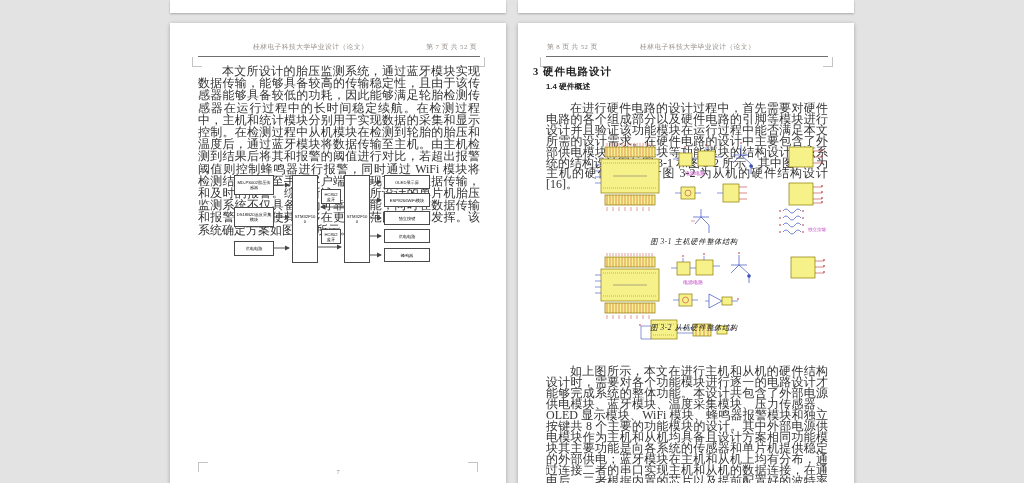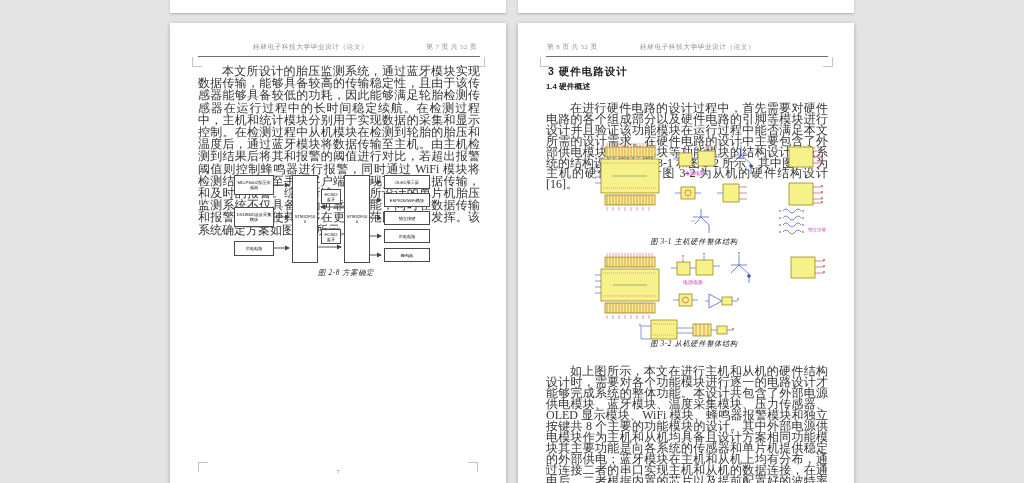--- a/index.html
+++ b/index.html
@@ -40,22 +40,22 @@
 
   
   .para{
     position:absolute;left:28px;width:282px;
     font-size:12px;color:#333;text-align:justify;text-indent:2em;
   }
   .lp-body{top:42px;line-height:12.2px;}
   .rp-para1{top:80px;line-height:10.9px;}
   .rp-para2{top:343px;line-height:11px;}
   .rp-heading{
-    position:absolute;top:42px;left:30px;font-size:10.5px;font-weight:bold;color:#222;
-    font-family:Liberation Sans, sans-serif;letter-spacing:1px;
+    position:absolute;top:42px;left:15px;font-size:10.5px;font-weight:bold;color:#222;
+    font-family:Liberation Serif, serif;letter-spacing:1px;
   }
   .rp-subheading{
     position:absolute;top:58px;left:28px;font-size:7.8px;font-weight:bold;color:#222;
     font-family:"Liberation Sans","DejaVu Sans",sans-serif;
   }
   .fig-caption{
     position:absolute;left:0;right:0;text-align:center;
     font-size:7.3px;font-style:italic;color:#222;letter-spacing:.6px;margin-left:16px;
   }
   .page-num{
@@ -124,21 +124,20 @@
       <div class="dbox" style="left:60px;top:2px;width:26px;height:88px">STM32F100</div>
       <div class="dbox" style="left:89px;top:16px;width:20px;height:15px">HC802蓝牙</div>
       <div class="dbox" style="left:89px;top:56px;width:20px;height:15px">HC802蓝牙</div>
       <div class="dbox" style="left:112px;top:2px;width:26px;height:88px">STM32F100</div>
       <div class="dbox" style="left:152px;top:2px;width:46px;height:14px">OLED显示屏</div>
       <div class="dbox" style="left:152px;top:20px;width:46px;height:14px">ESP8266WiFi模块</div>
       <div class="dbox" style="left:152px;top:38px;width:46px;height:14px">独立按键</div>
       <div class="dbox" style="left:152px;top:56px;width:46px;height:14px">供电电路</div>
       <div class="dbox" style="left:152px;top:75px;width:46px;height:14px">蜂鸣器</div>
     </div>
-    <div class="fig-caption" style="top:245px">图 2-8  方案确定</div>
 
     <div class="page-num">7</div>
   </div>
 
   <div class="page page-right">
     <div class="hdr-info" style="left:29px">第 8 页  共 52 页</div>
     <div class="hdr-title" style="left:122px">桂林电子科技大学毕业设计（论文）</div>
     <div class="hdr-rule"></div>
     <div class="mark m-tl" style="left:22px;top:34px"></div>
     <div class="mark m-tr" style="right:21px;top:34px"></div>
@@ -296,18 +295,18 @@
           </g>
         <rect x="124" y="74" width="10" height="8" fill="#f7f18a" stroke="#8a7a00" stroke-width="0.7"></rect>
         <g stroke="#3a50c0" stroke-width="0.6" fill="none">
           <path d="M48,74 h10 M84,76 h16 M84,81 h16 M118,78 h6 M48,74 v13 h10 M134,78 h6"></path>
         </g>
         <g stroke="#c03a3a" stroke-width="0.5">
             <path d="M46,72 l2,2 m0,-2 l-2,2 M139,76 l2,2 m0,-2 l-2,2"></path>
           </g>
       </g>
     </svg>
-    <div class="fig-caption" style="top:316px">图 3-2 从机硬件整体结构</div>
+    <div class="fig-caption" style="top:300px">图 3-2 从机硬件整体结构</div>
 
     <div class="para rp-para2">如上图所示，本文在进行主机和从机的硬件结构设计时，需要对各个功能模块进行逐一的电路设计才能够完成系统的整体功能。本设计共包含了外部电源供电模块、蓝牙模块、温度采集模块、压力传感器、OLED 显示模块、WiFi 模块、蜂鸣器报警模块和独立按键共 8 个主要的功能模块的设计。其中外部电源供电模块作为主机和从机均具备且设计方案相同功能模块其主要功能是向各系统的传感器和单片机提供稳定的外部供电；蓝牙模块在主机和从机上均有分布，通过连接二者的串口实现主机和从机的数据连接，在通电后，二者根据内置的芯片以及提前配置好的波特率等串口连接方式从而完成配对和数据传输，温度采集模块为从机的输入部分，其主要功能是检测轮胎的温度，将检测结果传输给主机可以实现数据的上传和收集功能；压力传感器同样安装在从机上，用于</div>
   </div>
 
 </div>
 
 </body></html>

